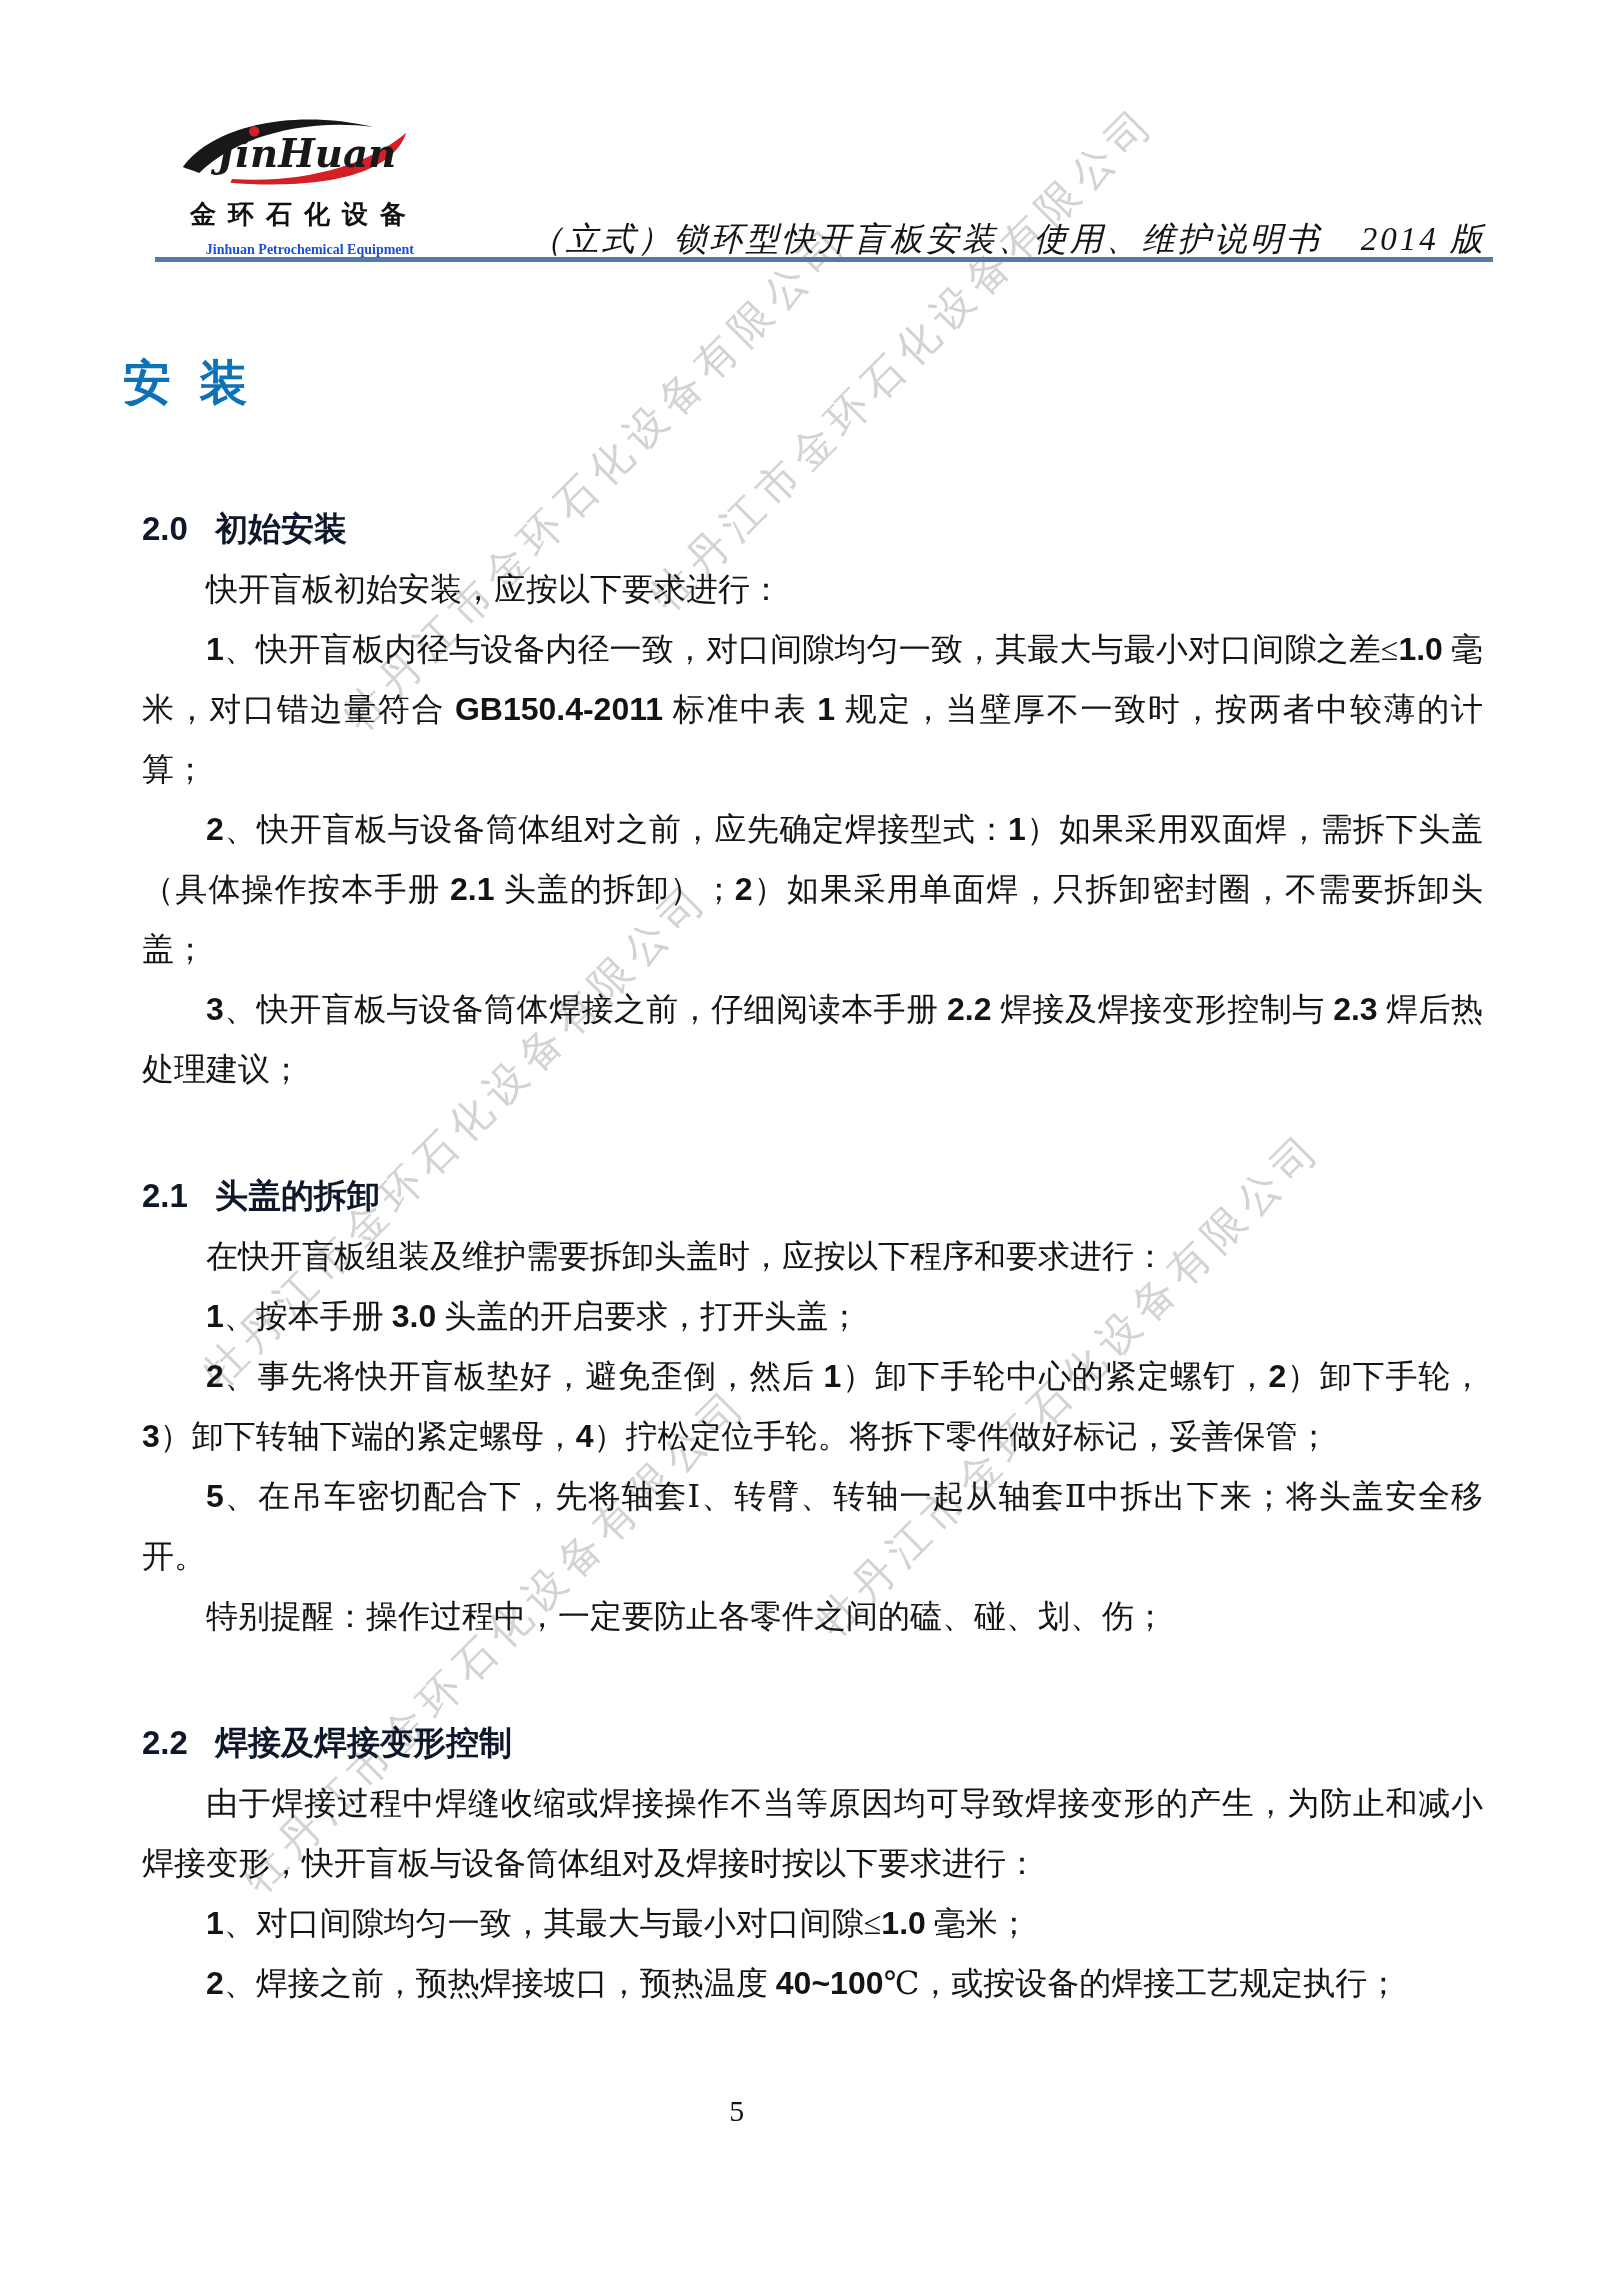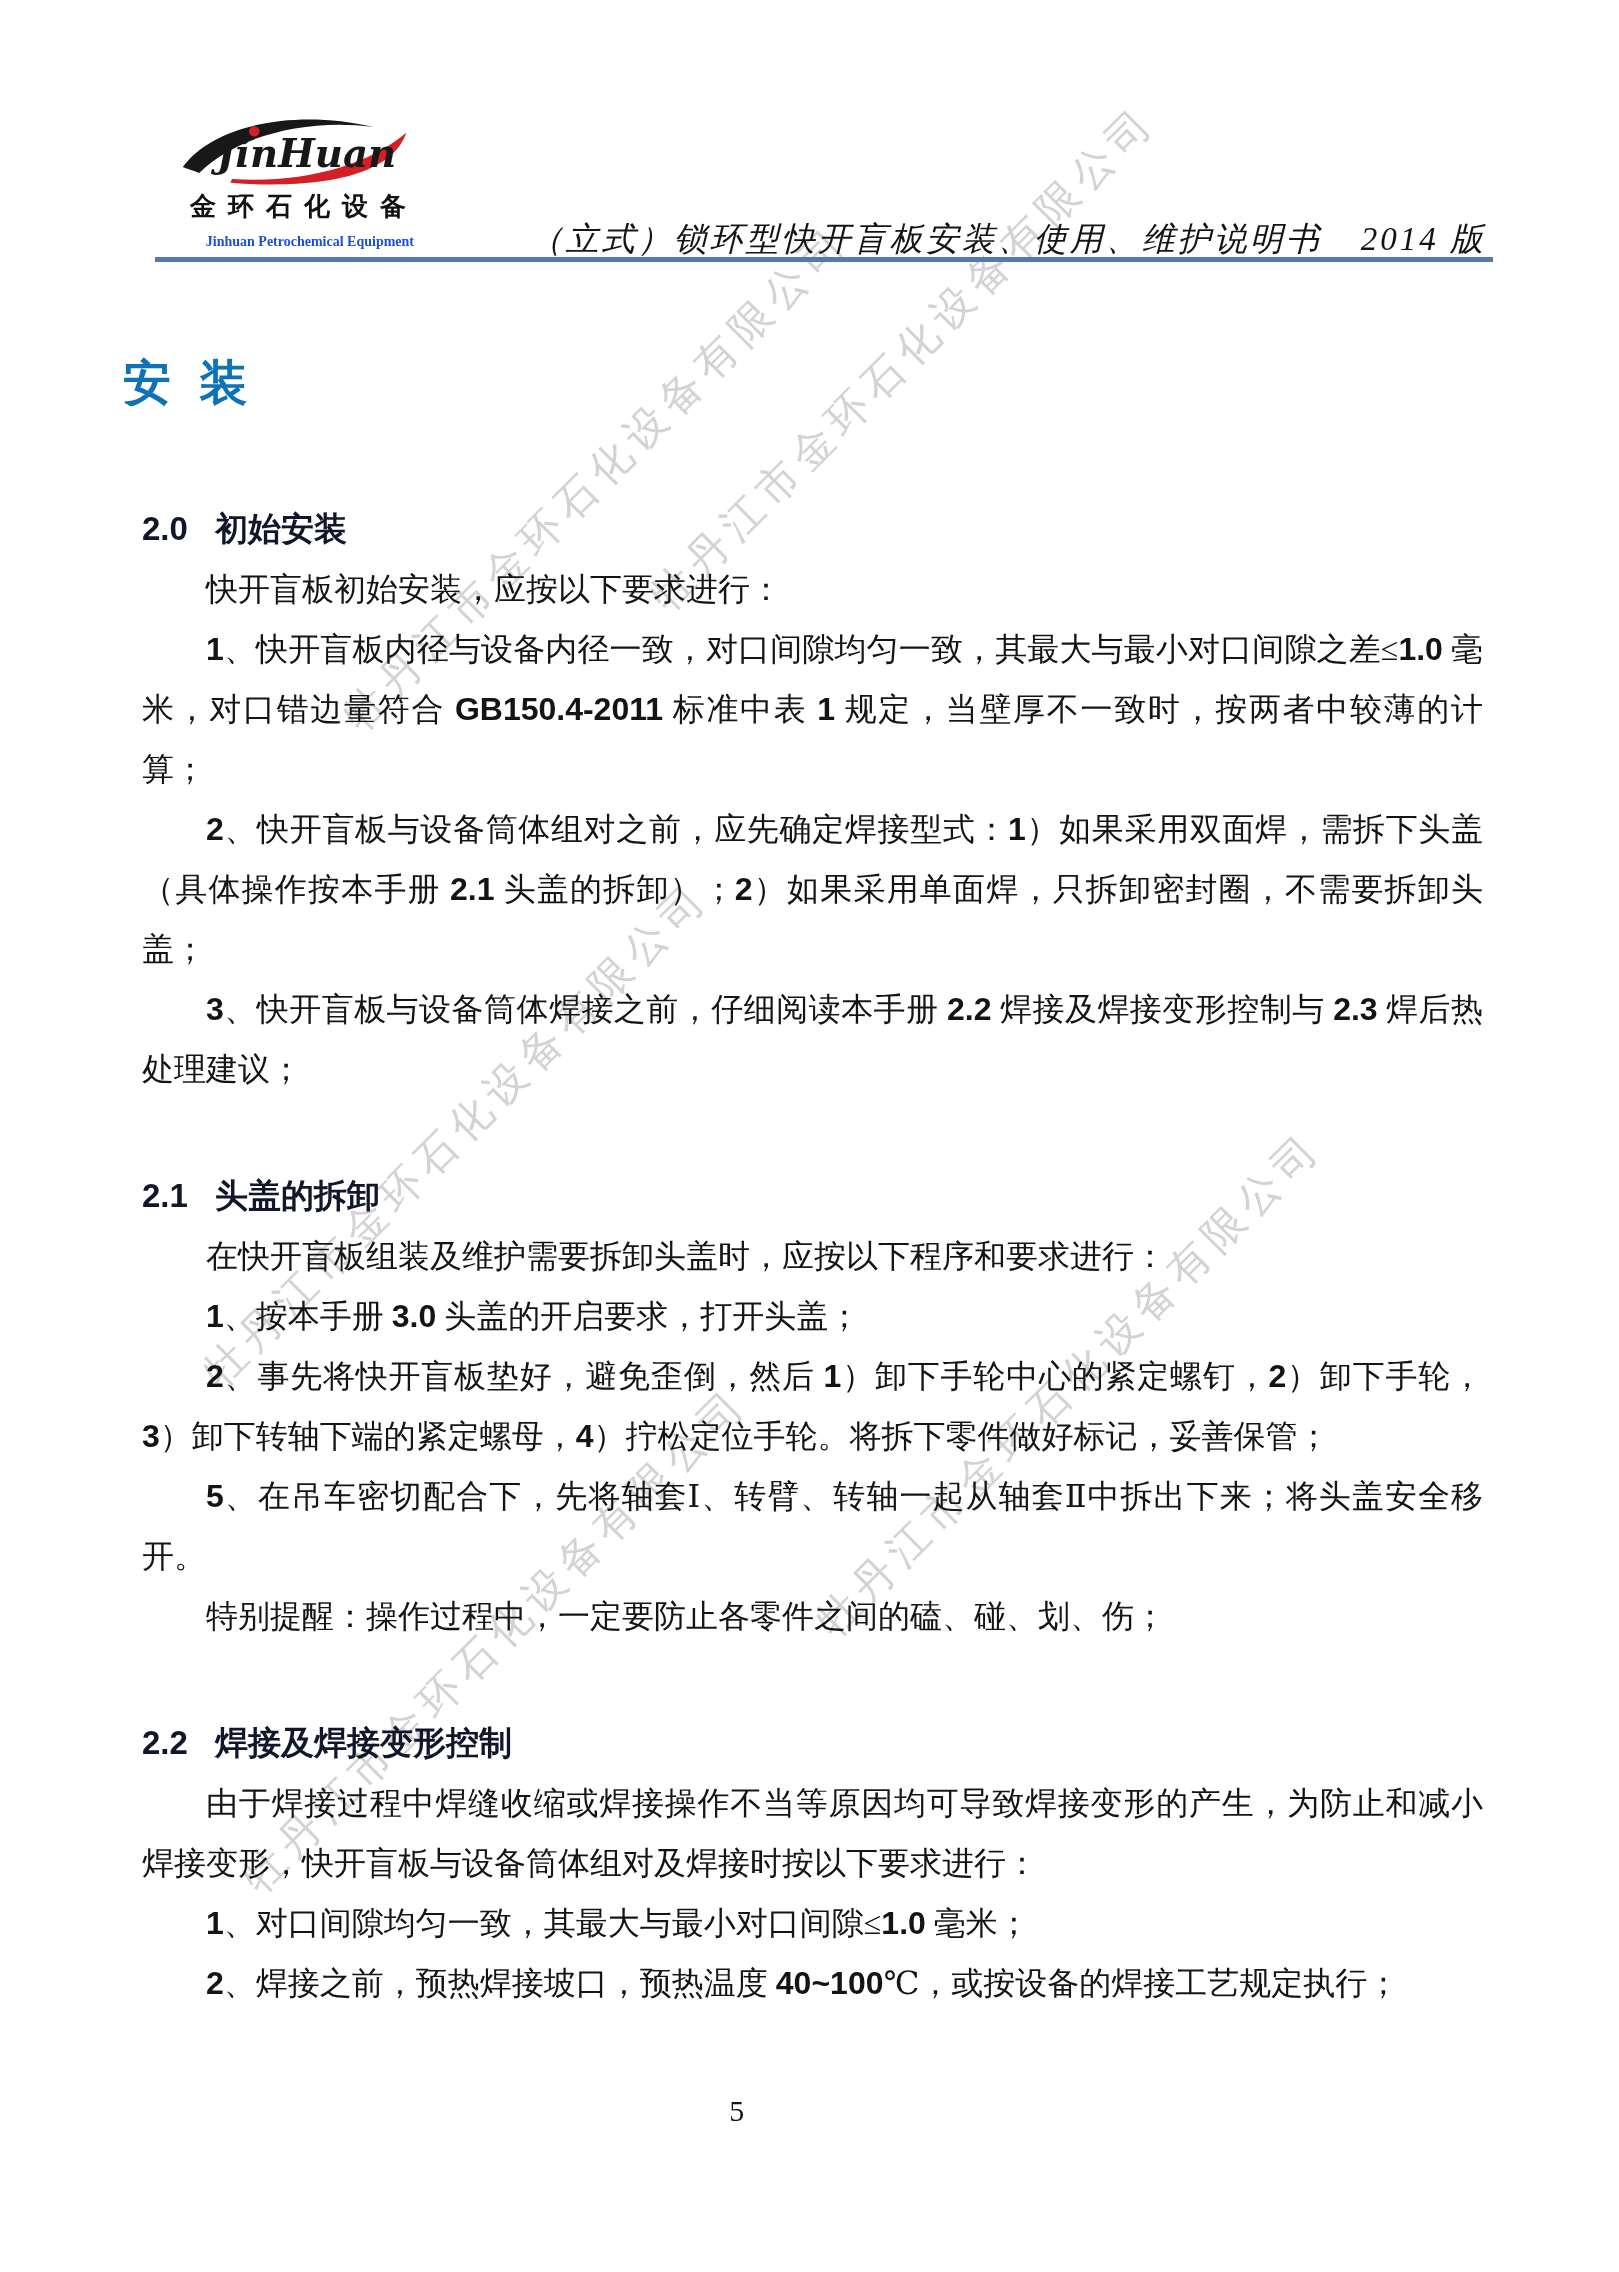--- a/index.html
+++ b/index.html
@@ -27,21 +27,21 @@
   .wm1{left:658px;top:575px;}
   .wm2{left:351px;top:695px;}
   .wm3{left:211px;top:1351px;}
   .wm4{left:824px;top:1601px;}
   .wm5{left:250px;top:1857px;}
   
   .logo{position:absolute;left:178px;top:112px;width:236px;text-align:right;z-index:2;}
   .logo-cn{
     font-family:"Liberation Sans","DejaVu Sans",sans-serif;
     font-weight:bold;font-size:26px;letter-spacing:12px;
-    white-space:nowrap;color:#111;margin-top:0px;text-indent:12px;
+    white-space:nowrap;color:#111;margin-top:8px;text-indent:12px;
   }
   .logo-en{
     font-family:"Liberation Serif","DejaVu Serif",serif;
     font-weight:bold;font-size:14px;white-space:nowrap;color:#1d4ed8;margin-top:10px;
   }
   
   .header-line{
     position:absolute;top:217px;right:133px;
     font-size:33px;letter-spacing:3px;white-space:nowrap;color:#141414;z-index:2;font-style:italic;
   }

